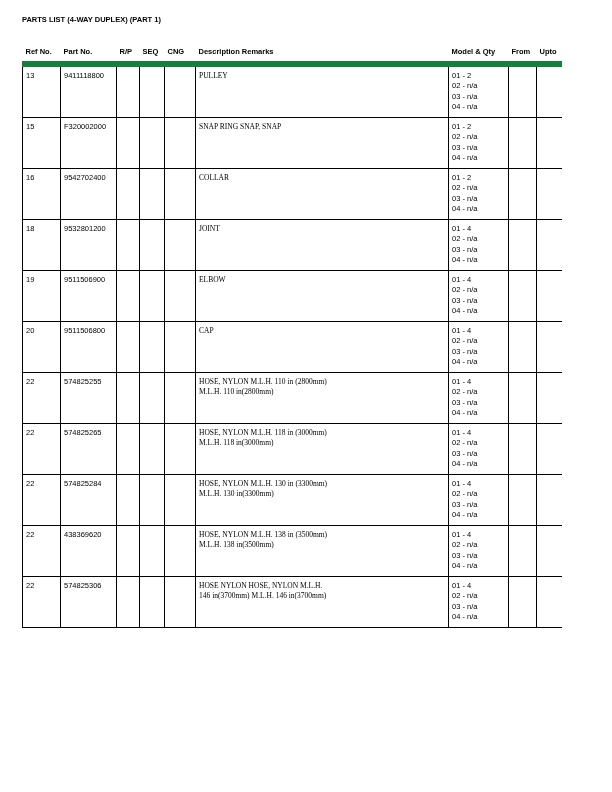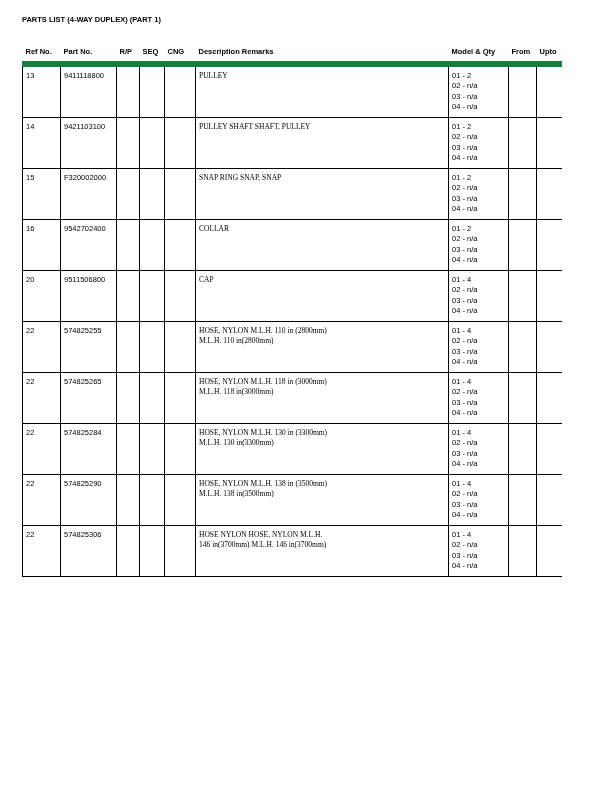--- a/index.html
+++ b/index.html
@@ -112,37 +112,20 @@
           </td>
           <td class="qty">01 - 2
 02 - n/a
 03 - n/a
 04 - n/a</td>
           <td></td>
           <td></td>
           <td>S</td>
         </tr>
         <tr>
-          <td>14</td>
-          <td>9421103100</td>
-          <td></td>
-          <td></td>
-          <td></td>
-          <td>
-            <div class="desc-text">PULLEY SHAFT SHAFT, PULLEY</div>
-          </td>
-          <td class="qty">01 - 2
-02 - n/a
-03 - n/a
-04 - n/a</td>
-          <td></td>
-          <td></td>
-          <td>M</td>
-        </tr>
-        <tr>
           <td>15</td>
           <td>F320002000</td>
           <td></td>
           <td></td>
           <td></td>
           <td>
             <div class="desc-text">SNAP RING SNAP, SNAP</div>
           </td>
           <td class="qty">01 - 2
 02 - n/a
@@ -163,20 +146,54 @@
           </td>
           <td class="qty">01 - 2
 02 - n/a
 03 - n/a
 04 - n/a</td>
           <td></td>
           <td></td>
           <td>S</td>
         </tr>
         <tr>
+          <td>18</td>
+          <td>9532801200</td>
+          <td></td>
+          <td></td>
+          <td></td>
+          <td>
+            <div class="desc-text">JOINT</div>
+          </td>
+          <td class="qty">01 - 4
+02 - n/a
+03 - n/a
+04 - n/a</td>
+          <td></td>
+          <td></td>
+          <td>S</td>
+        </tr>
+        <tr>
+          <td>19</td>
+          <td>9511506900</td>
+          <td></td>
+          <td></td>
+          <td></td>
+          <td>
+            <div class="desc-text">ELBOW</div>
+          </td>
+          <td class="qty">01 - 4
+02 - n/a
+03 - n/a
+04 - n/a</td>
+          <td></td>
+          <td></td>
+          <td>S</td>
+        </tr>
+        <tr>
           <td>20</td>
           <td>9511506800</td>
           <td></td>
           <td></td>
           <td></td>
           <td>
             <div class="desc-text">CAP</div>
           </td>
           <td class="qty">01 - 4
 02 - n/a
@@ -232,21 +249,21 @@
           <td class="qty">01 - 4
 02 - n/a
 03 - n/a
 04 - n/a</td>
           <td></td>
           <td></td>
           <td></td>
         </tr>
         <tr>
           <td>22</td>
-          <td>574825290</td>
+          <td>438369620</td>
           <td></td>
           <td></td>
           <td></td>
           <td>
             <div class="desc-text">HOSE, NYLON M.L.H. 138 in (3500mm) M.L.H. 138 in(3500mm)</div>
           </td>
           <td class="qty">01 - 4
 02 - n/a
 03 - n/a
 04 - n/a</td>

